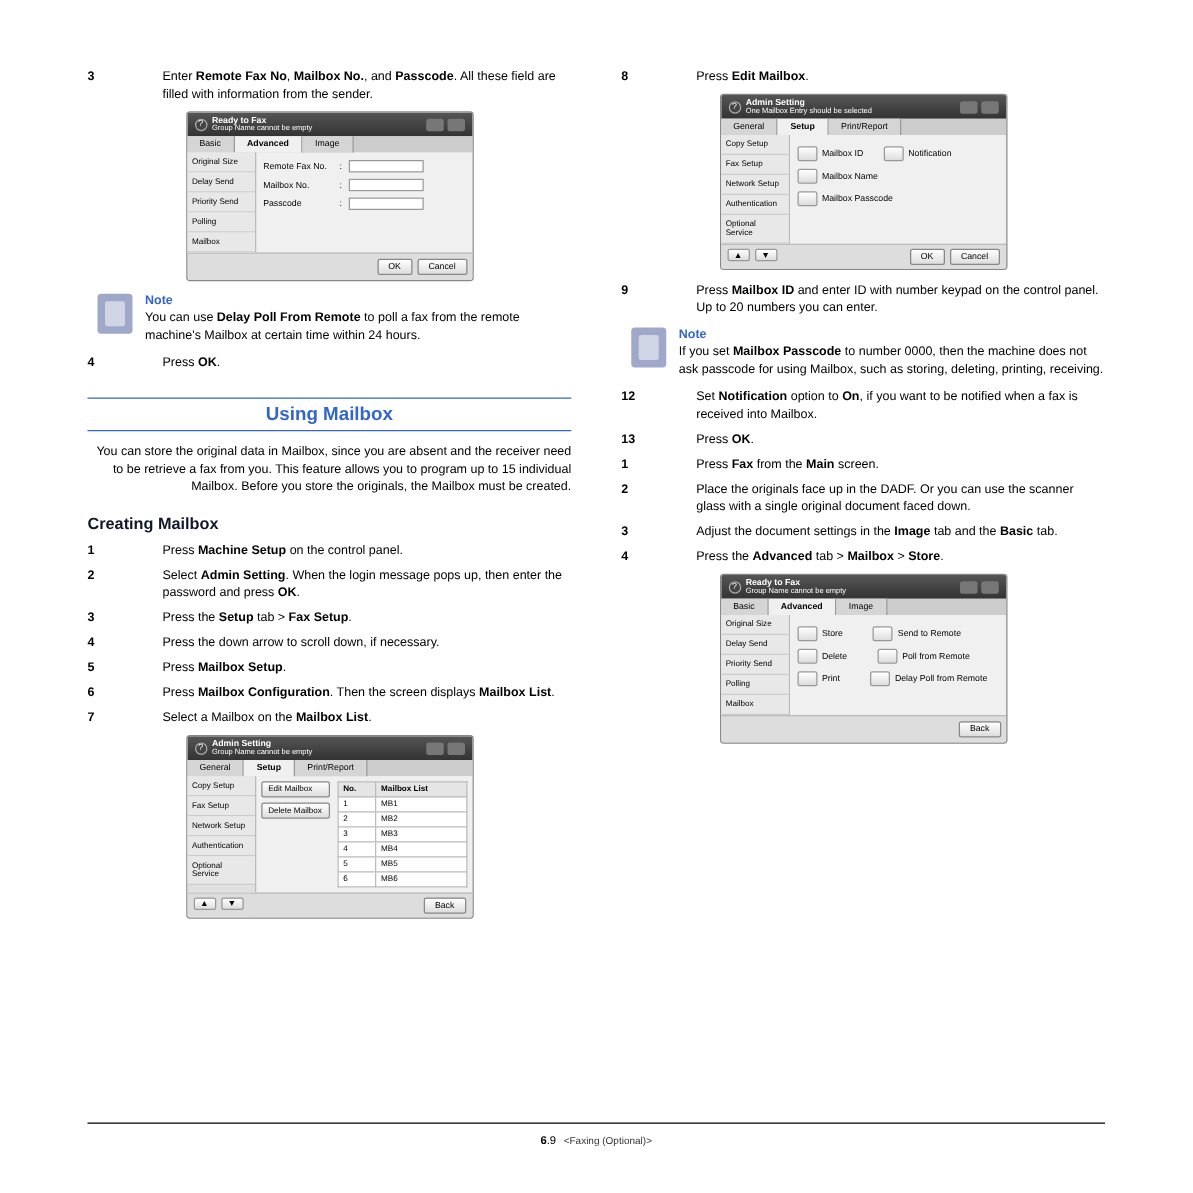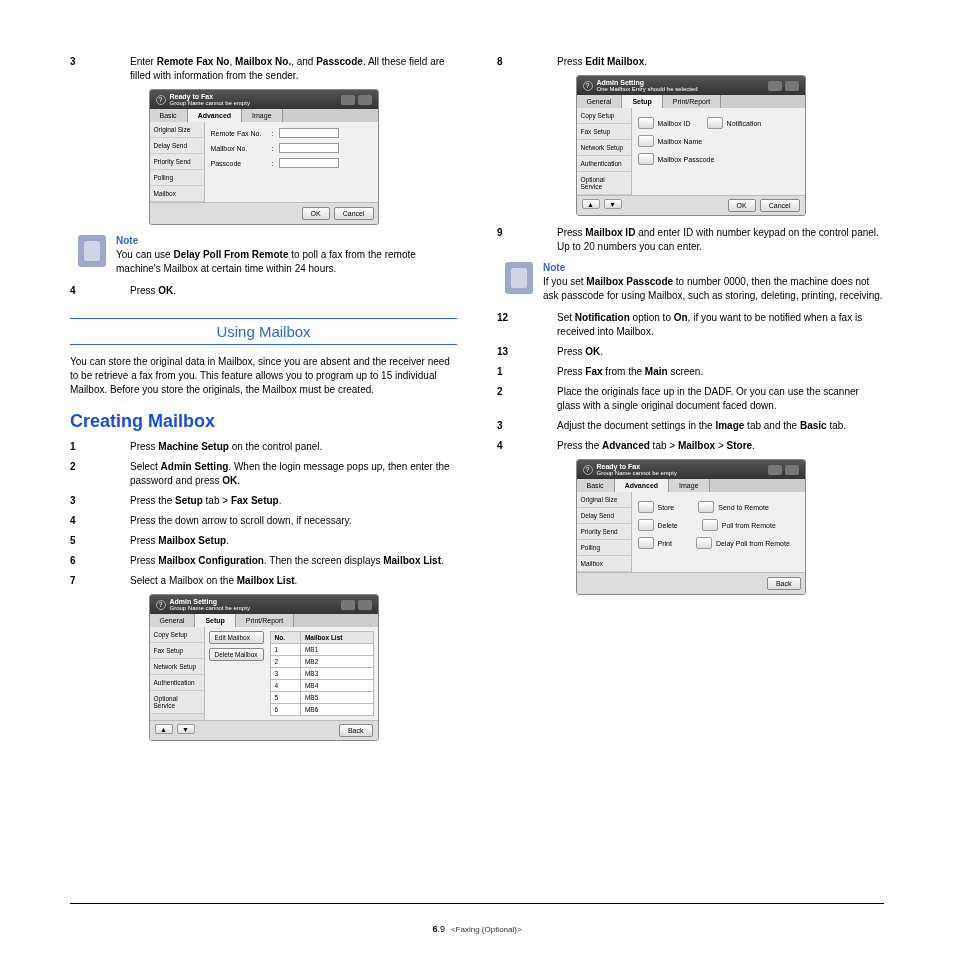--- a/index.html
+++ b/index.html
@@ -15,29 +15,29 @@
   }
   .columns { display: flex; gap: 40px; }
   .col { flex: 1; }
   .step { display: flex; margin-bottom: 6px; line-height: 1.4; }
   .step-num { font-weight: bold; width: 20px; flex-shrink: 0; }
   .step-text { flex: 1; margin-left: 40px; }
   .bold { font-weight: bold; }
   .section-title {
     color: #3366cc;
     font-size: 15px;
-    font-weight: normal;
+    font-weight: bold;
     text-align: center;
     margin: 20px 0 10px 0;
     border-top: 1.5px solid #3366cc;
     border-bottom: 0.5px solid #3366cc;
     padding: 4px 0;
   }
-  .sub-title { color: #1d4ed8; font-size: 18px; font-weight: bold; margin: 14px 0 8px 0; }
-  .para { line-height: 1.4; margin-bottom: 8px; }
+  .sub-title { color: #0f172a; font-size: 13px; font-weight: bold; margin: 14px 0 8px 0; }
+  .para { line-height: 1.4; margin-bottom: 8px; text-align: right; }
   .note-block { display: flex; margin: 8px 0 8px 8px; gap: 10px; }
   .note-icon {
     width: 28px; height: 32px; background: #9fa8c9;
     border-radius: 3px; flex-shrink: 0; position: relative;
   }
   .note-icon::before {
     content: ""; position: absolute; left: 6px; top: 6px; width: 16px; height: 20px;
     background: #d0d5e5; border-radius: 2px;
   }
   .note-label { color: #3366cc; font-weight: bold; font-size: 10px; margin-bottom: 2px; }
@@ -72,22 +72,22 @@
   .shot-btn-sm { padding: 2px 5px; border: 1px solid #888; background: linear-gradient(#fff,#ddd); border-radius: 2px; font-size: 6.5px; display:inline-block;}
   .shot-table { width: 100%; border-collapse: collapse; font-size: 6.5px; }
   .shot-table th, .shot-table td { border: 1px solid #bbb; padding: 2px 4px; background: #fff; text-align:left;}
   .shot-table th { background: #e5e5e5; }
   .shot-opt { display:flex; align-items:center; gap:4px; padding:3px 0;}
   .shot-opt .box { width:16px; height:12px; border:1px solid #999; background:linear-gradient(#fff,#ddd); border-radius:2px;}
   .bottom-arrows { display:flex; gap:4px; padding:3px 5px; background:#ddd;}
   .bottom-arrows div { width:18px; height:10px; border:1px solid #999; background:linear-gradient(#fff,#ddd); border-radius:2px; text-align:center; font-size:7px; line-height:9px;}
 
   .page-footer {
-    position: absolute; bottom: 20px; left: 70px; right: 70px;
-    border-top: 1px solid #000; padding-top: 20px;
+    position: absolute; bottom: 37px; left: 70px; right: 70px;
+    border-top: 1px solid #000; padding-top: 8px;
     text-align: center; font-size: 9px;
   }
   .page-footer .pg { font-weight: bold; }
   .page-footer .chap { font-size: 8px; color: #333; margin-left: 6px;}
 </style>
 </head>
 <body>
 
 <div class="columns">
 

